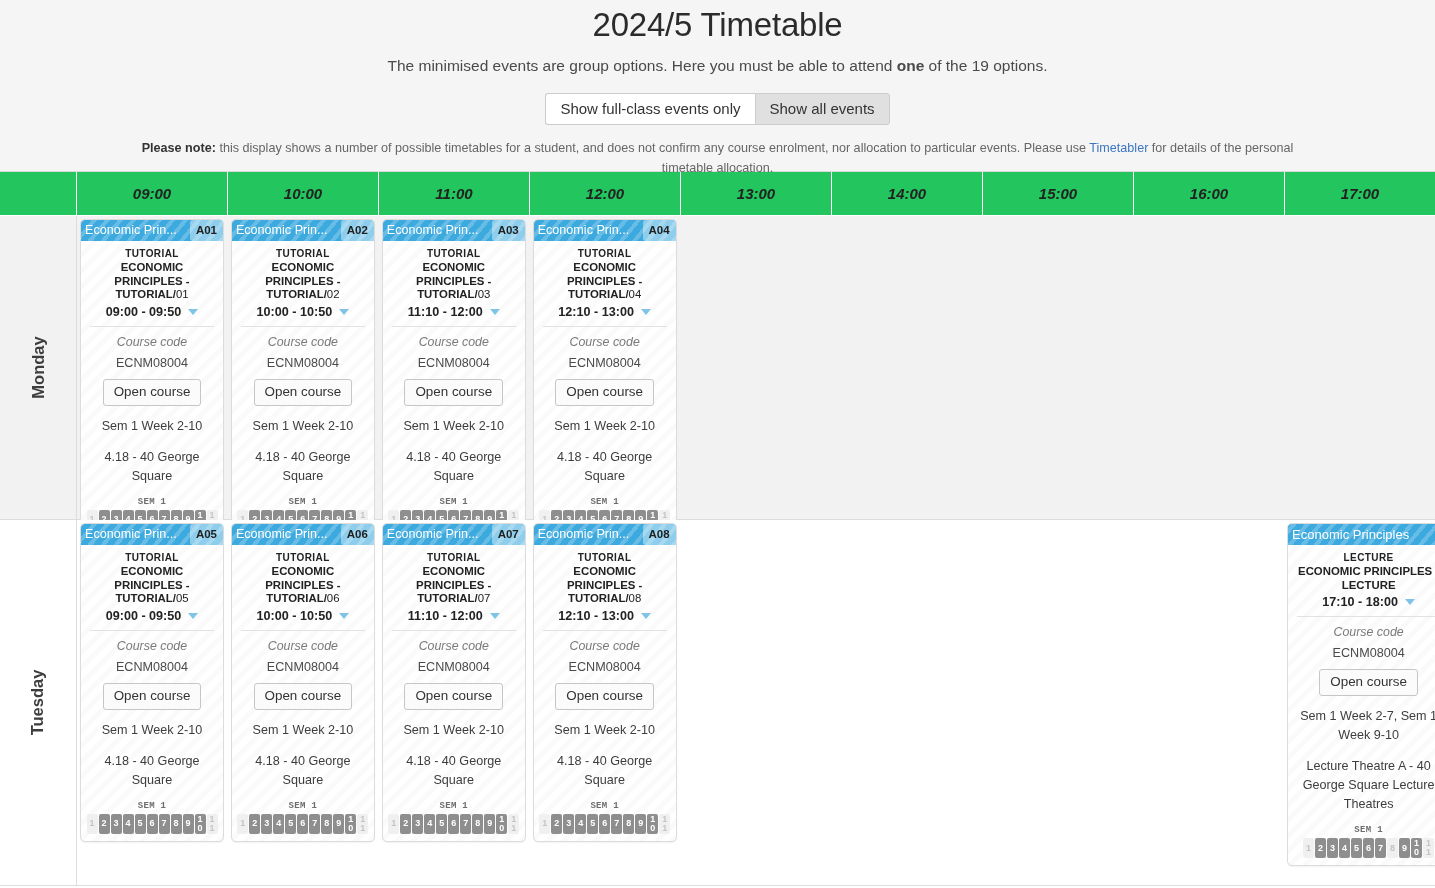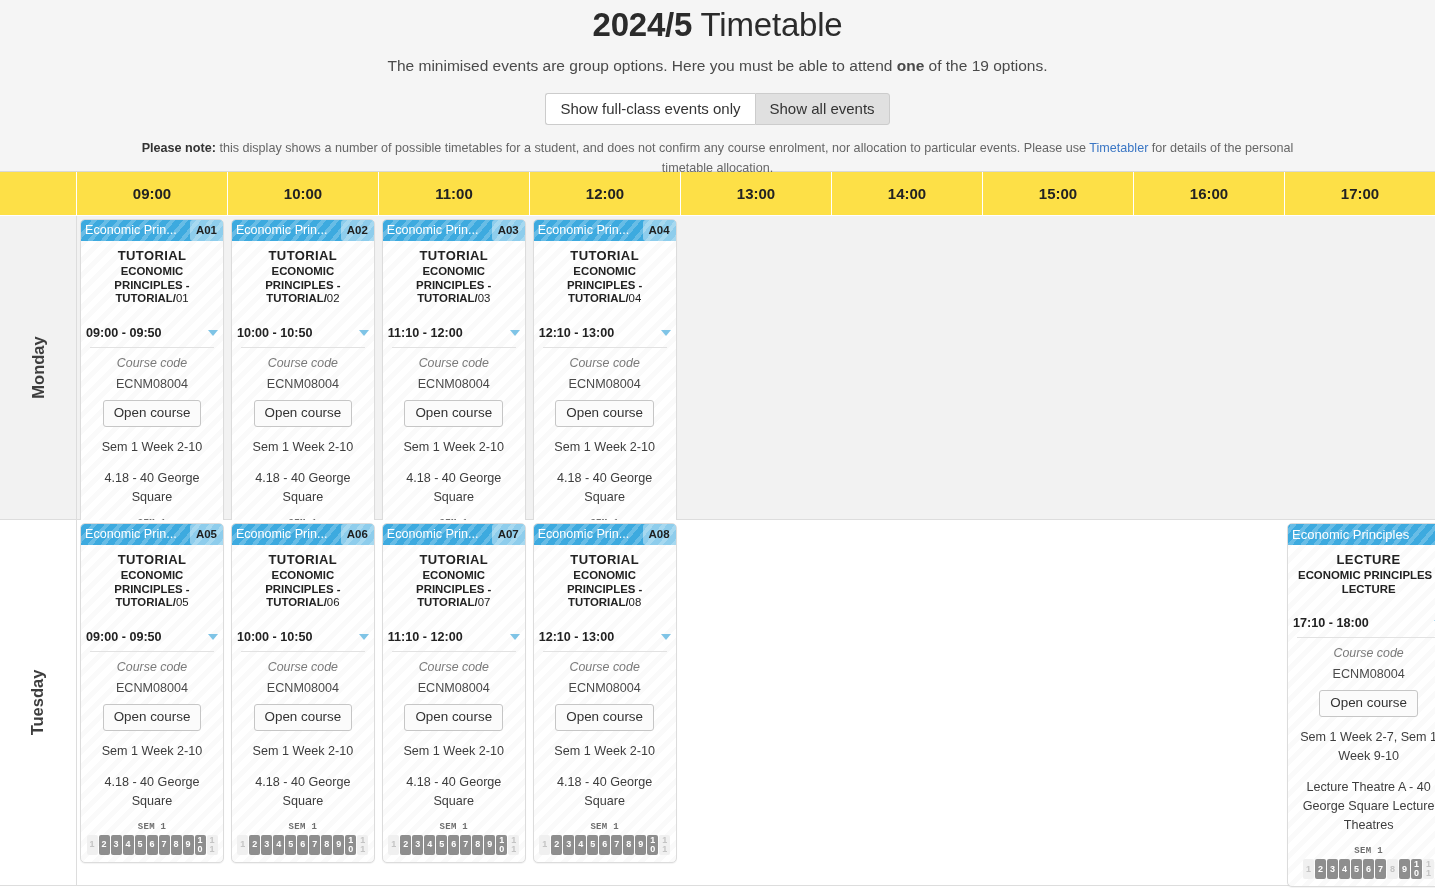--- a/index.html
+++ b/index.html
@@ -20,21 +20,21 @@
   }
   .title {
     text-align: center;
     font-size: 33px;
     font-weight: 300;
     color: #2b2b2b;
     padding-top: 4px;
     line-height: 42px;
     letter-spacing: -0.2px;
   }
-  .title .yr { font-weight: 700; }
+  .title .yr { font-weight: 400; }
   .subtitle {
     text-align: center;
     font-size: 15.5px;
     color: #4a4a4a;
     margin-top: 11px;
     font-weight: 400;
   }
   .subtitle b { font-weight: 700; }
   .btn-row {
     display: flex;
@@ -62,23 +62,24 @@
     line-height: 20px;
     padding: 0 120px;
   }
   .note b { color: #333; font-weight: 700; }
   .note a { color: #3a76c4; text-decoration: none; }
 
   
   .grid { width: 1435px; }
   .timerow {
     display: flex;
-    background: #fde047;
+    background: #22c55e;
     height: 44px;
     border-bottom: 1px solid #ffffff;
+    font-style: italic;
   }
   .corner-cell {
     width: 77px;
     flex: 0 0 77px;
     border-right: 1px solid #ffffff;
   }
   .time-cell {
     flex: 1 1 0;
     border-right: 1px solid #ffffff;
     display: flex;
@@ -161,42 +162,42 @@
     font-weight: 700;
     padding: 2px 6px 3px 6px;
     line-height: 12px;
     align-self: stretch;
     display: flex;
     align-items: center;
     border-radius: 3px 0 0 3px;
   }
   .card-body { padding: 5px 5px 7px 5px; text-align: center; }
   .ev-type {
-    font-size: 13px;
+    font-size: 10px;
     font-weight: 700;
     color: #222;
     letter-spacing: 0.4px;
     margin-top: 2px;
   }
   .ev-name {
     font-size: 11.4px;
     font-weight: 700;
     color: #222;
     line-height: 13.5px;
     margin-top: 2px;
   }
   .ev-name .thin { font-weight: 400; }
   .ev-time {
     font-size: 12.6px;
     font-weight: 700;
     color: #222;
-    margin-top: 20px;
+    margin-top: 3px;
     display: flex;
     align-items: center;
-    justify-content: space-between;
+    justify-content: center;
     gap: 7px;
   }
   .tri {
     display: inline-block;
     width: 0; height: 0;
     border-left: 5px solid transparent;
     border-right: 5px solid transparent;
     border-top: 6px solid #7fc4e6;
   }
   .divider {

